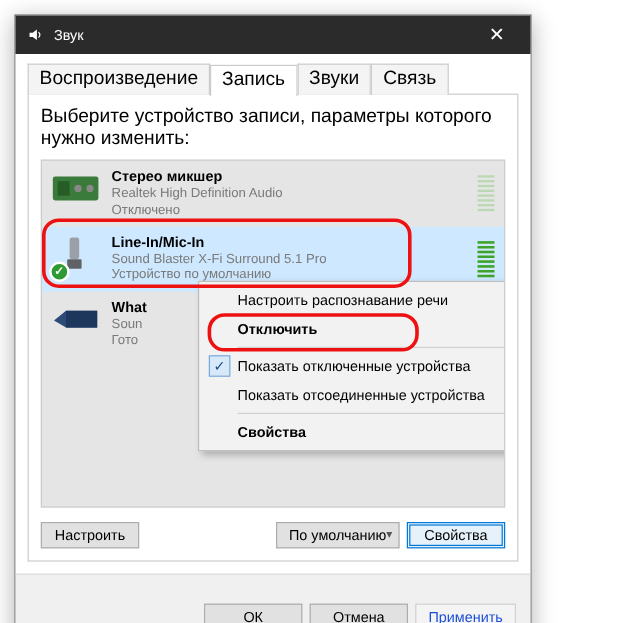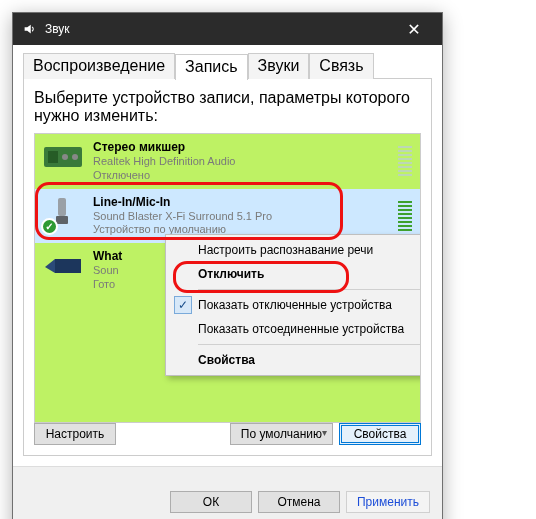--- a/index.html
+++ b/index.html
@@ -67,21 +67,21 @@
   .tab-panel {
     border: 1px solid #ccc;
     padding: 10px;
     position: relative;
     z-index: 1;
     background:#fff;
   }
   .prompt { font-size: 16px; margin-bottom: 8px; }
   .device-list {
     border: 1px solid #ccc;
-    background: #bef264;
+    background: #e5e5e5;
     height: 290px;
     position: relative;
     overflow: hidden;
   }
   .device {
     display: flex;
     align-items: flex-start;
     padding: 6px 8px;
     gap: 10px;
     position: relative;
@@ -110,21 +110,21 @@
   .meter .seg {
     height: 2px;
     background: #cfe3c7;
     border: 1px solid #98c78f;
   }
   .meter.active .seg { background:#86d873; border-color:#3fa12e; }
   .meter.faint .seg { background:#e9f2e6; border-color:#bcd7b6; }
   .panel-buttons {
     display:flex;
     justify-content: space-between;
-    margin-top: 0;
+    margin-top: 12px;
   }
   .panel-buttons .right { display:flex; gap:6px; }
   button.win {
     min-width: 82px;
     padding: 3px 10px;
     font: inherit;
     background: #e1e1e1;
     border: 1px solid #adadad;
     cursor: pointer;
   }

